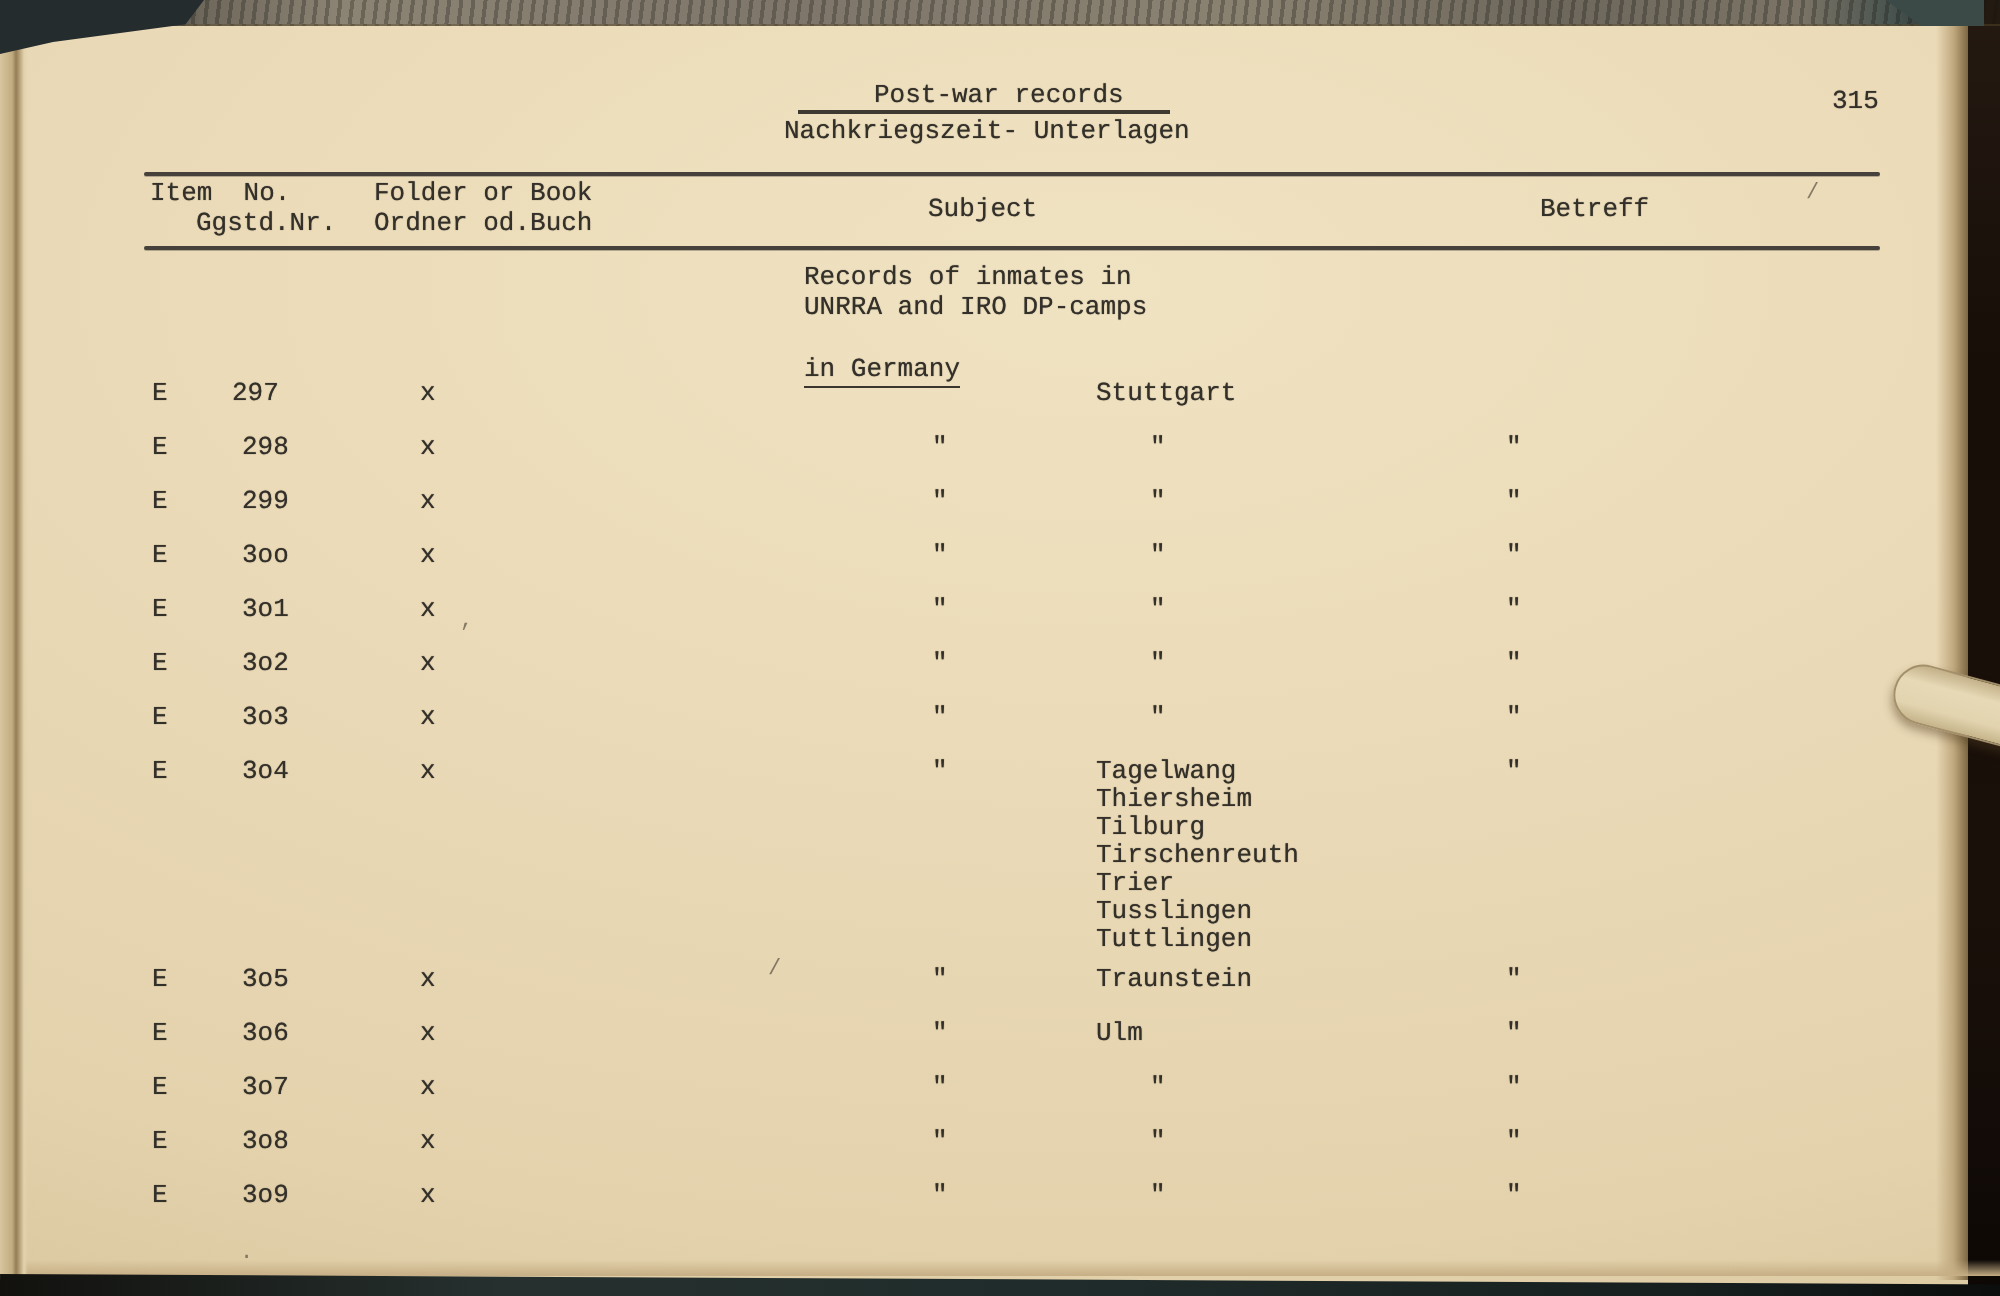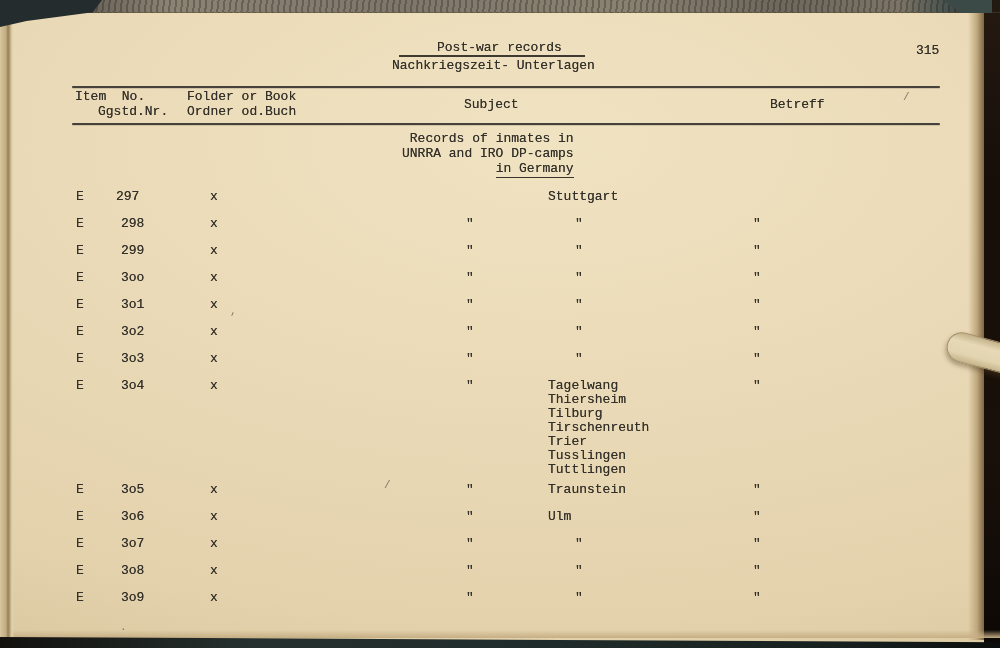--- a/index.html
+++ b/index.html
@@ -65,23 +65,23 @@
   
   .content { position: absolute; inset: 0; z-index: 4; }
   .abs { position: absolute; white-space: pre; line-height: 14px;
          text-shadow: 0 0 0.5px rgba(45,40,32,.75); }
   .cell { position: absolute; white-space: pre; line-height: 14px;
           text-shadow: 0 0 0.5px rgba(45,40,32,.75); }
   .multi { line-height: 14px; }
   .rule { position: absolute; height: 2.2px; background: #46413a; border-radius: 1px;
           box-shadow: 0 0.5px 0 rgba(70,65,58,.35); }
   .title-underline { position: absolute; height: 1.6px; background: #3f3a31; }
-  .subhead { position: absolute; line-height: 15px; text-align: right; }
+  .subhead { position: absolute; line-height: 15px; }
   .sh-line { white-space: pre; text-shadow: 0 0 0.5px rgba(45,40,32,.75); }
-  .underlined { display: inline-block; border-bottom: 1.6px solid #3b362d; padding-bottom: 1px; }
+  .underlined { display: inline-block; border-bottom: 1.6px solid #3b362d; padding-bottom: 1px; margin-top: 16px; }
   .speck { position: absolute; color: #6b6250; font-size: 11px; line-height: 10px;
            opacity: .8; }
 </style>
 </head>
 <body>
 
 <div class="scan">
   <div class="paper"></div>
 
   <div class="content">

